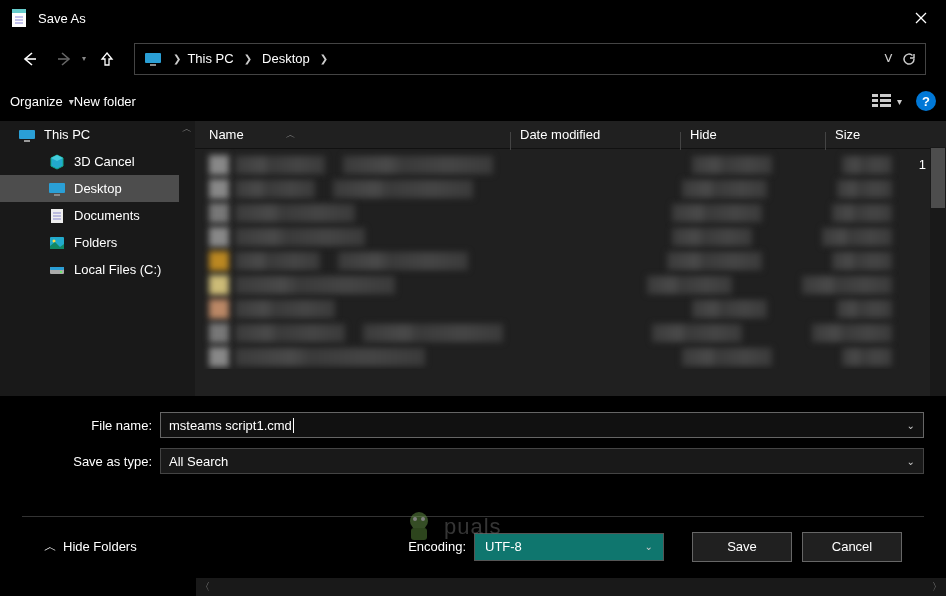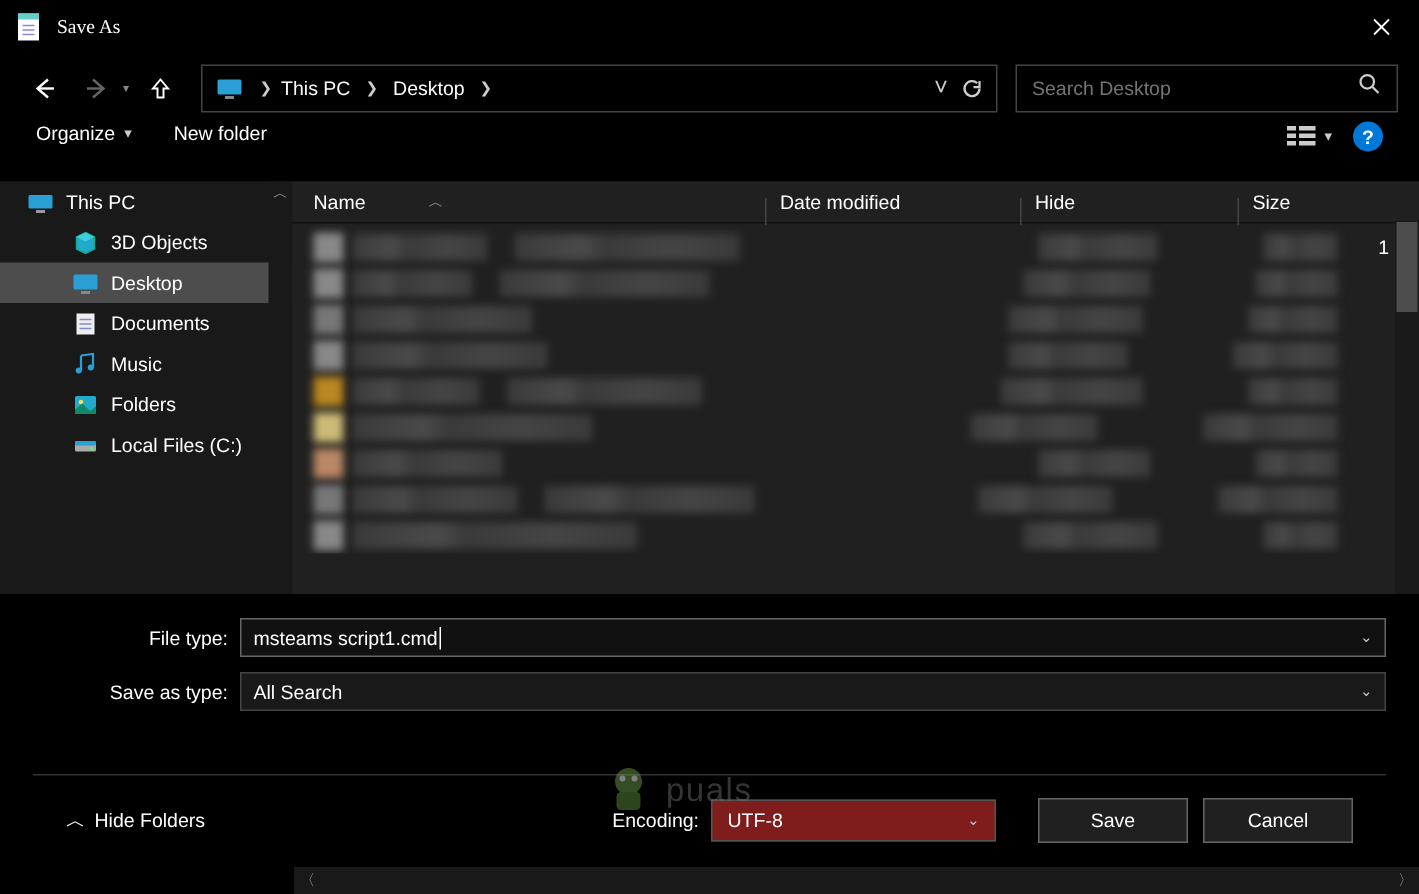--- a/index.html
+++ b/index.html
@@ -1,39 +1,39 @@
 <!DOCTYPE html>
 <html><head>
 <meta charset="utf-8">
 <style>
 * { box-sizing: border-box; margin: 0; padding: 0; font-family: "Segoe UI", Arial, sans-serif; }
 body { background: #000; width: 946px; height: 596px; overflow: hidden; }
 
 
 .titlebar { height: 36px; background: #000; display: flex; align-items: center; padding-left: 10px; }
 .titlebar-icon { width: 18px; height: 20px; margin-right: 10px; }
-.titlebar-text { color: #fff; font-size: 13px; flex: 1; font-family: Liberation Serif, serif; }
+.titlebar-text { color: #fff; font-size: 13px; flex: 1; }
 .close-btn { width: 50px; height: 36px; display: flex; align-items: center; justify-content: center; color: #fff; font-size: 14px; }
 
 
 .navbar { height: 45px; background: #000; display: flex; align-items: center; padding: 0 14px; gap: 6px; }
 .nav-arrow { width: 30px; height: 30px; display: flex; align-items: center; justify-content: center; color: #888; }
 .nav-dropdown-arrow { color: #888; font-size: 8px; margin-left: -4px; }
 .nav-up { width: 30px; height: 30px; display: flex; align-items: center; justify-content: center; color: #fff; }
 .address-bar { flex: 1; height: 32px; border: 1px solid #444; display: flex; align-items: center; padding: 0 4px; margin: 0 6px; }
 .address-icon { width: 20px; height: 20px; margin: 0 4px; }
 .breadcrumb { color: #fff; font-size: 13px; display: flex; align-items: center; gap: 4px; }
 .breadcrumb-sep { color: #ccc; font-size: 10px; margin: 0 6px; }
 .address-right { display: flex; align-items: center; gap: 8px; color: #ccc; margin-left: auto; padding-right: 4px; }
 .search-box { width: 255px; height: 32px; border: 1px solid #444; display: flex; align-items: center; padding: 0 10px; }
 .search-input { background: transparent; border: none; color: #888; font-size: 13px; flex: 1; outline: none; }
 .search-icon-r { color: #ccc; }
 
 
-.toolbar { height: 40px; display: flex; align-items: flex-start; padding: 0 24px; gap: 28px; }
+.toolbar { height: 40px; display: flex; align-items: center; padding: 0 10px; }
 .toolbar-btn { color: #fff; font-size: 13px; display: flex; align-items: center; gap: 6px; }
 .toolbar-right { margin-left: auto; display: flex; align-items: center; gap: 14px; }
 .view-icon { color: #ccc; display: flex; align-items: center; gap: 4px; }
 .help-icon { width: 20px; height: 20px; border-radius: 50%; background: #0078d7; color: #fff; display: flex; align-items: center; justify-content: center; font-size: 13px; font-weight: bold; }
 
 
 .content { height: 275px; display: flex; background: #191919; }
 .tree { width: 195px; background: #191919; overflow: hidden; position: relative; }
 .tree-scroll-track { position: absolute; right: 0; top: 0; bottom: 0; width: 16px; background: #191919; }
 .tree-scroll-arrow { height: 16px; color: #999; display: flex; align-items: center; justify-content: center; font-size: 10px; }
@@ -69,21 +69,21 @@
 .form-row { display: flex; align-items: center; margin-bottom: 10px; }
 .form-label { width: 138px; text-align: right; color: #fff; font-size: 13px; padding-right: 8px; }
 .form-input { flex: 1; height: 26px; background: #111; border: 1px solid #666; color: #fff; padding: 0 8px; font-size: 13px; display: flex; align-items: center; justify-content: space-between; }
 .form-input.combo { background: #191919; border: 1px solid #444; }
 .dd-arrow { color: #ccc; font-size: 10px; }
 
 .bottom-bar { height: 60px; display: flex; align-items: center; padding: 0 22px; border-top: 1px solid #333; margin-top: 42px; }
 .hide-folders { color: #fff; font-size: 13px; display: flex; align-items: center; gap: 6px; }
 .spacer { flex: 1; }
 .enc-label { color: #fff; font-size: 13px; margin-right: 8px; }
-.enc-select { width: 190px; height: 28px; background: #7f1d1d; border: 1px solid #555; color: #fff; padding: 0 10px; font-size: 13px; display: flex; align-items: center; justify-content: space-between; margin-right: 18px; }
+.enc-select { width: 190px; height: 28px; background: #0f766e; border: 1px solid #555; color: #fff; padding: 0 10px; font-size: 13px; display: flex; align-items: center; justify-content: space-between; margin-right: 18px; }
 .action-btn { width: 100px; height: 30px; border: 1px solid #666; background: #202020; color: #fff; font-size: 13px; display: flex; align-items: center; justify-content: center; margin-left: 10px; }
 
 .watermark { position: absolute; left: 400px; top: 508px; pointer-events: none; opacity: 0.5; display:flex; align-items:center; gap:6px; }
 .watermark-icon { width: 38px; height: 38px; }
 .watermark-text { color: #6a6a6a; font-size: 22px; letter-spacing: 1px; }
 </style>
 </head>
 <body>
 
 <div class="titlebar">
@@ -139,29 +139,20 @@
       <span class="breadcrumb-sep">❯</span>
     </div>
     <div class="address-right">
       <span>˅</span>
       <svg width="16" height="16" viewBox="0 0 16 16">
           <path d="M13 8 A5 5 0 1 1 11.5 4.5" stroke="#ccc" stroke-width="1.5" fill="none"></path>
           <path d="M13 3 L13 7 L9 7" stroke="#ccc" stroke-width="1.5" fill="none"></path>
         </svg>
     </div>
   </div>
-  <div class="search-box">
-    <input class="search-input" placeholder="Search Desktop" style="">
-    <span class="search-icon-r">
-      <svg width="16" height="16" viewBox="0 0 16 16">
-          <circle cx="6.5" cy="6.5" r="4.5" stroke="#ccc" stroke-width="1.5" fill="none"></circle>
-          <line x1="10" y1="10" x2="14" y2="14" stroke="#ccc" stroke-width="1.5"></line>
-        </svg>
-    </span>
-  </div>
 </div>
 
 <div class="toolbar">
   <div class="toolbar-btn">
     <span>Organize</span>
     <span style="font-size:10px;color:#ccc">▾</span>
   </div>
   <div class="toolbar-btn">
     <span>New folder</span>
   </div>
@@ -197,21 +188,21 @@
     </div>
     <div id="tree-items">
         <div class="tree-item">
           <span class="tree-indent"></span>
           <span class="tree-icon">
             <svg width="18" height="18" viewBox="0 0 18 18">
               <path d="M9 2 L15 5 L15 13 L9 16 L3 13 L3 5 Z" fill="#2ac" stroke="#1a8"></path>
               <path d="M9 2 L15 5 L9 8 L3 5 Z" fill="#4cd"></path>
             </svg>
           </span>
-          <span>3D Objects</span>
+          <span>3D Cancel</span>
         </div>
         <div class="tree-item selected">
           <span class="tree-indent"></span>
           <span class="tree-icon">
             <svg width="18" height="18" viewBox="0 0 18 18">
               <rect x="1" y="3" width="16" height="10" fill="#2a9fd6" rx="1"></rect>
               <rect x="6" y="14" width="6" height="2" fill="#888"></rect>
             </svg>
           </span>
           <span>Desktop</span>
@@ -220,31 +211,20 @@
           <span class="tree-indent"></span>
           <span class="tree-icon">
             <svg width="18" height="18" viewBox="0 0 18 18">
               <rect x="3" y="2" width="12" height="14" fill="#eee"></rect>
               <line x1="5" y1="6" x2="13" y2="6" stroke="#88c"></line>
               <line x1="5" y1="9" x2="13" y2="9" stroke="#88c"></line>
               <line x1="5" y1="12" x2="13" y2="12" stroke="#88c"></line>
             </svg>
           </span>
           <span>Documents</span>
-        </div>
-        <div class="tree-item">
-          <span class="tree-indent"></span>
-          <span class="tree-icon">
-            <svg width="18" height="18" viewBox="0 0 18 18">
-              <path d="M6 3 L14 2 L14 11 M6 3 L6 13" stroke="#2a9fd6" stroke-width="1.5" fill="none"></path>
-              <circle cx="4.5" cy="13" r="2" fill="#2a9fd6"></circle>
-              <circle cx="12.5" cy="11" r="2" fill="#2a9fd6"></circle>
-            </svg>
-          </span>
-          <span>Music</span>
         </div>
         <div class="tree-item">
           <span class="tree-indent"></span>
           <span class="tree-icon">
             <svg width="18" height="18" viewBox="0 0 18 18">
               <rect x="2" y="3" width="14" height="12" fill="#2ac" rx="1"></rect>
               <circle cx="6" cy="7" r="1.5" fill="#fd4"></circle>
               <path d="M2 12 L7 8 L12 13 L16 10 L16 15 L2 15 Z" fill="#186"></path>
             </svg>
           </span>
@@ -352,21 +332,21 @@
   </div>
 </div>
 <div class="h-scroll">
   <div class="h-scroll-btn">〈</div>
   <div class="h-scroll-track"></div>
   <div class="h-scroll-btn">〉</div>
 </div>
 
 <div class="form-area">
   <div class="form-row">
-    <div class="form-label">File type:</div>
+    <div class="form-label">File name:</div>
     <div class="form-input">
       <span style="border-right:1px solid #fff;padding-right:1px">msteams script1.cmd</span>
       <span class="dd-arrow">⌄</span>
     </div>
   </div>
   <div class="form-row">
     <div class="form-label">Save as type:</div>
     <div class="form-input combo">
       <span>All Search</span>
       <span class="dd-arrow">⌄</span>

